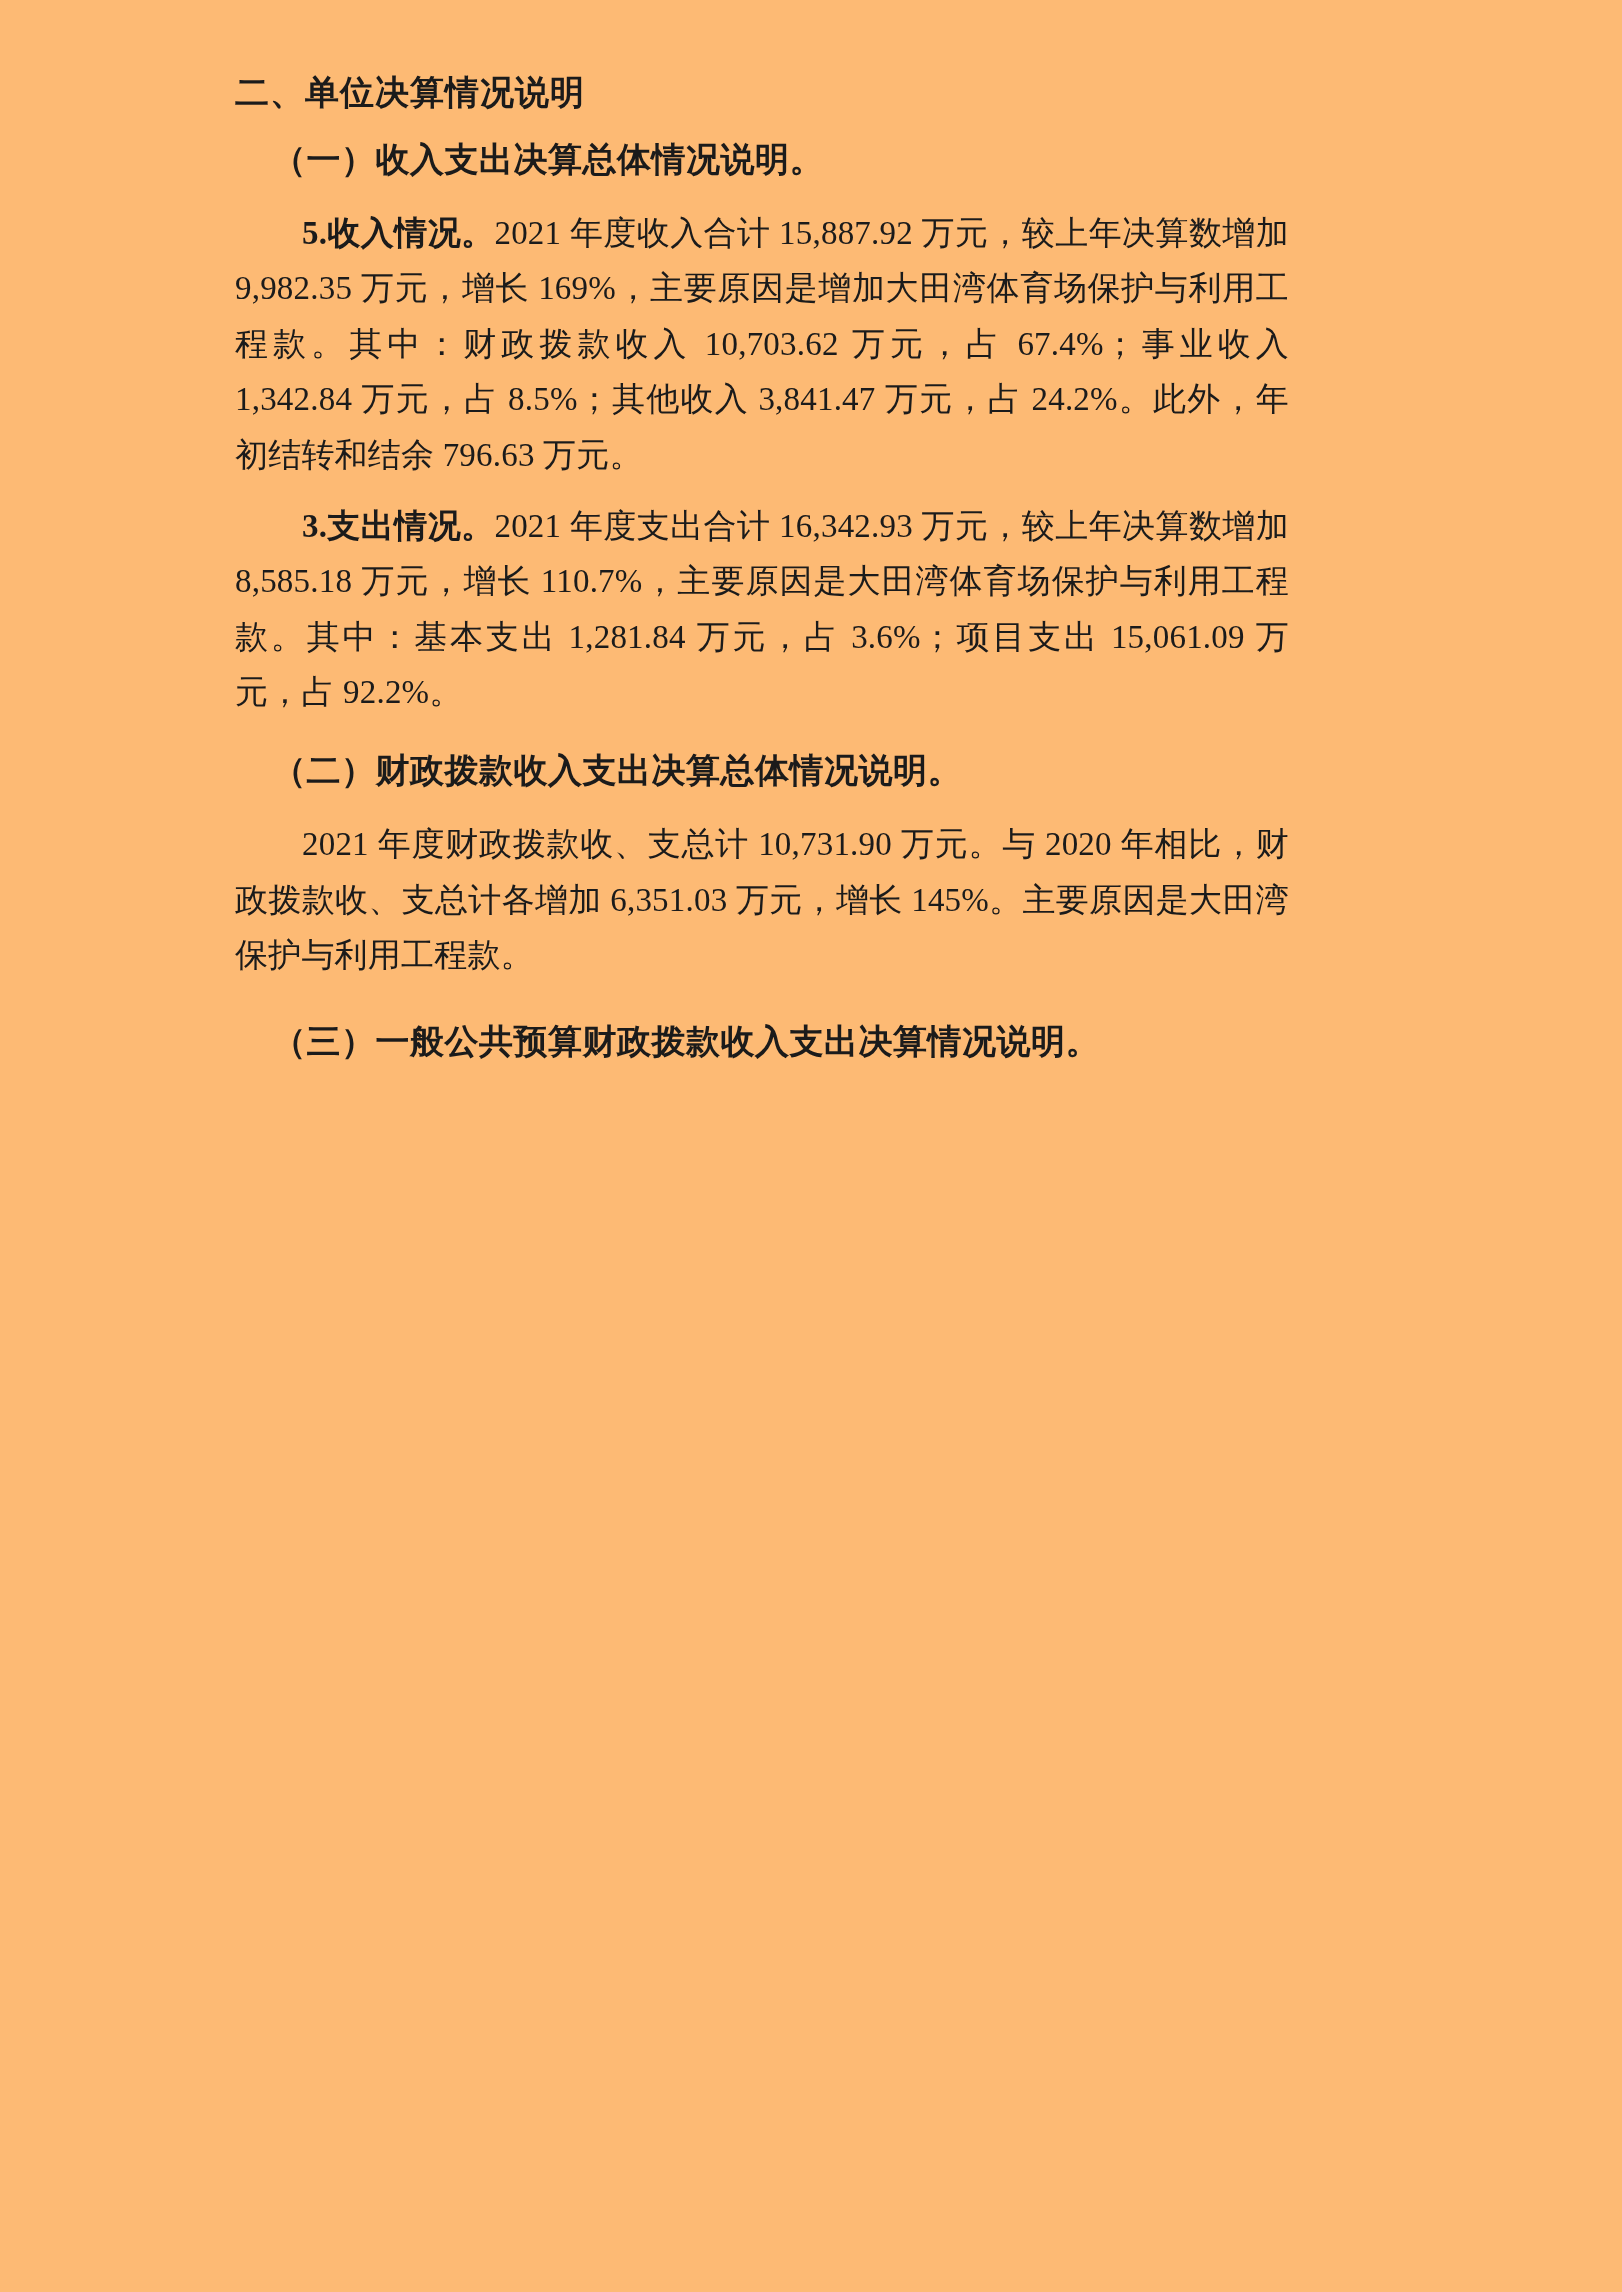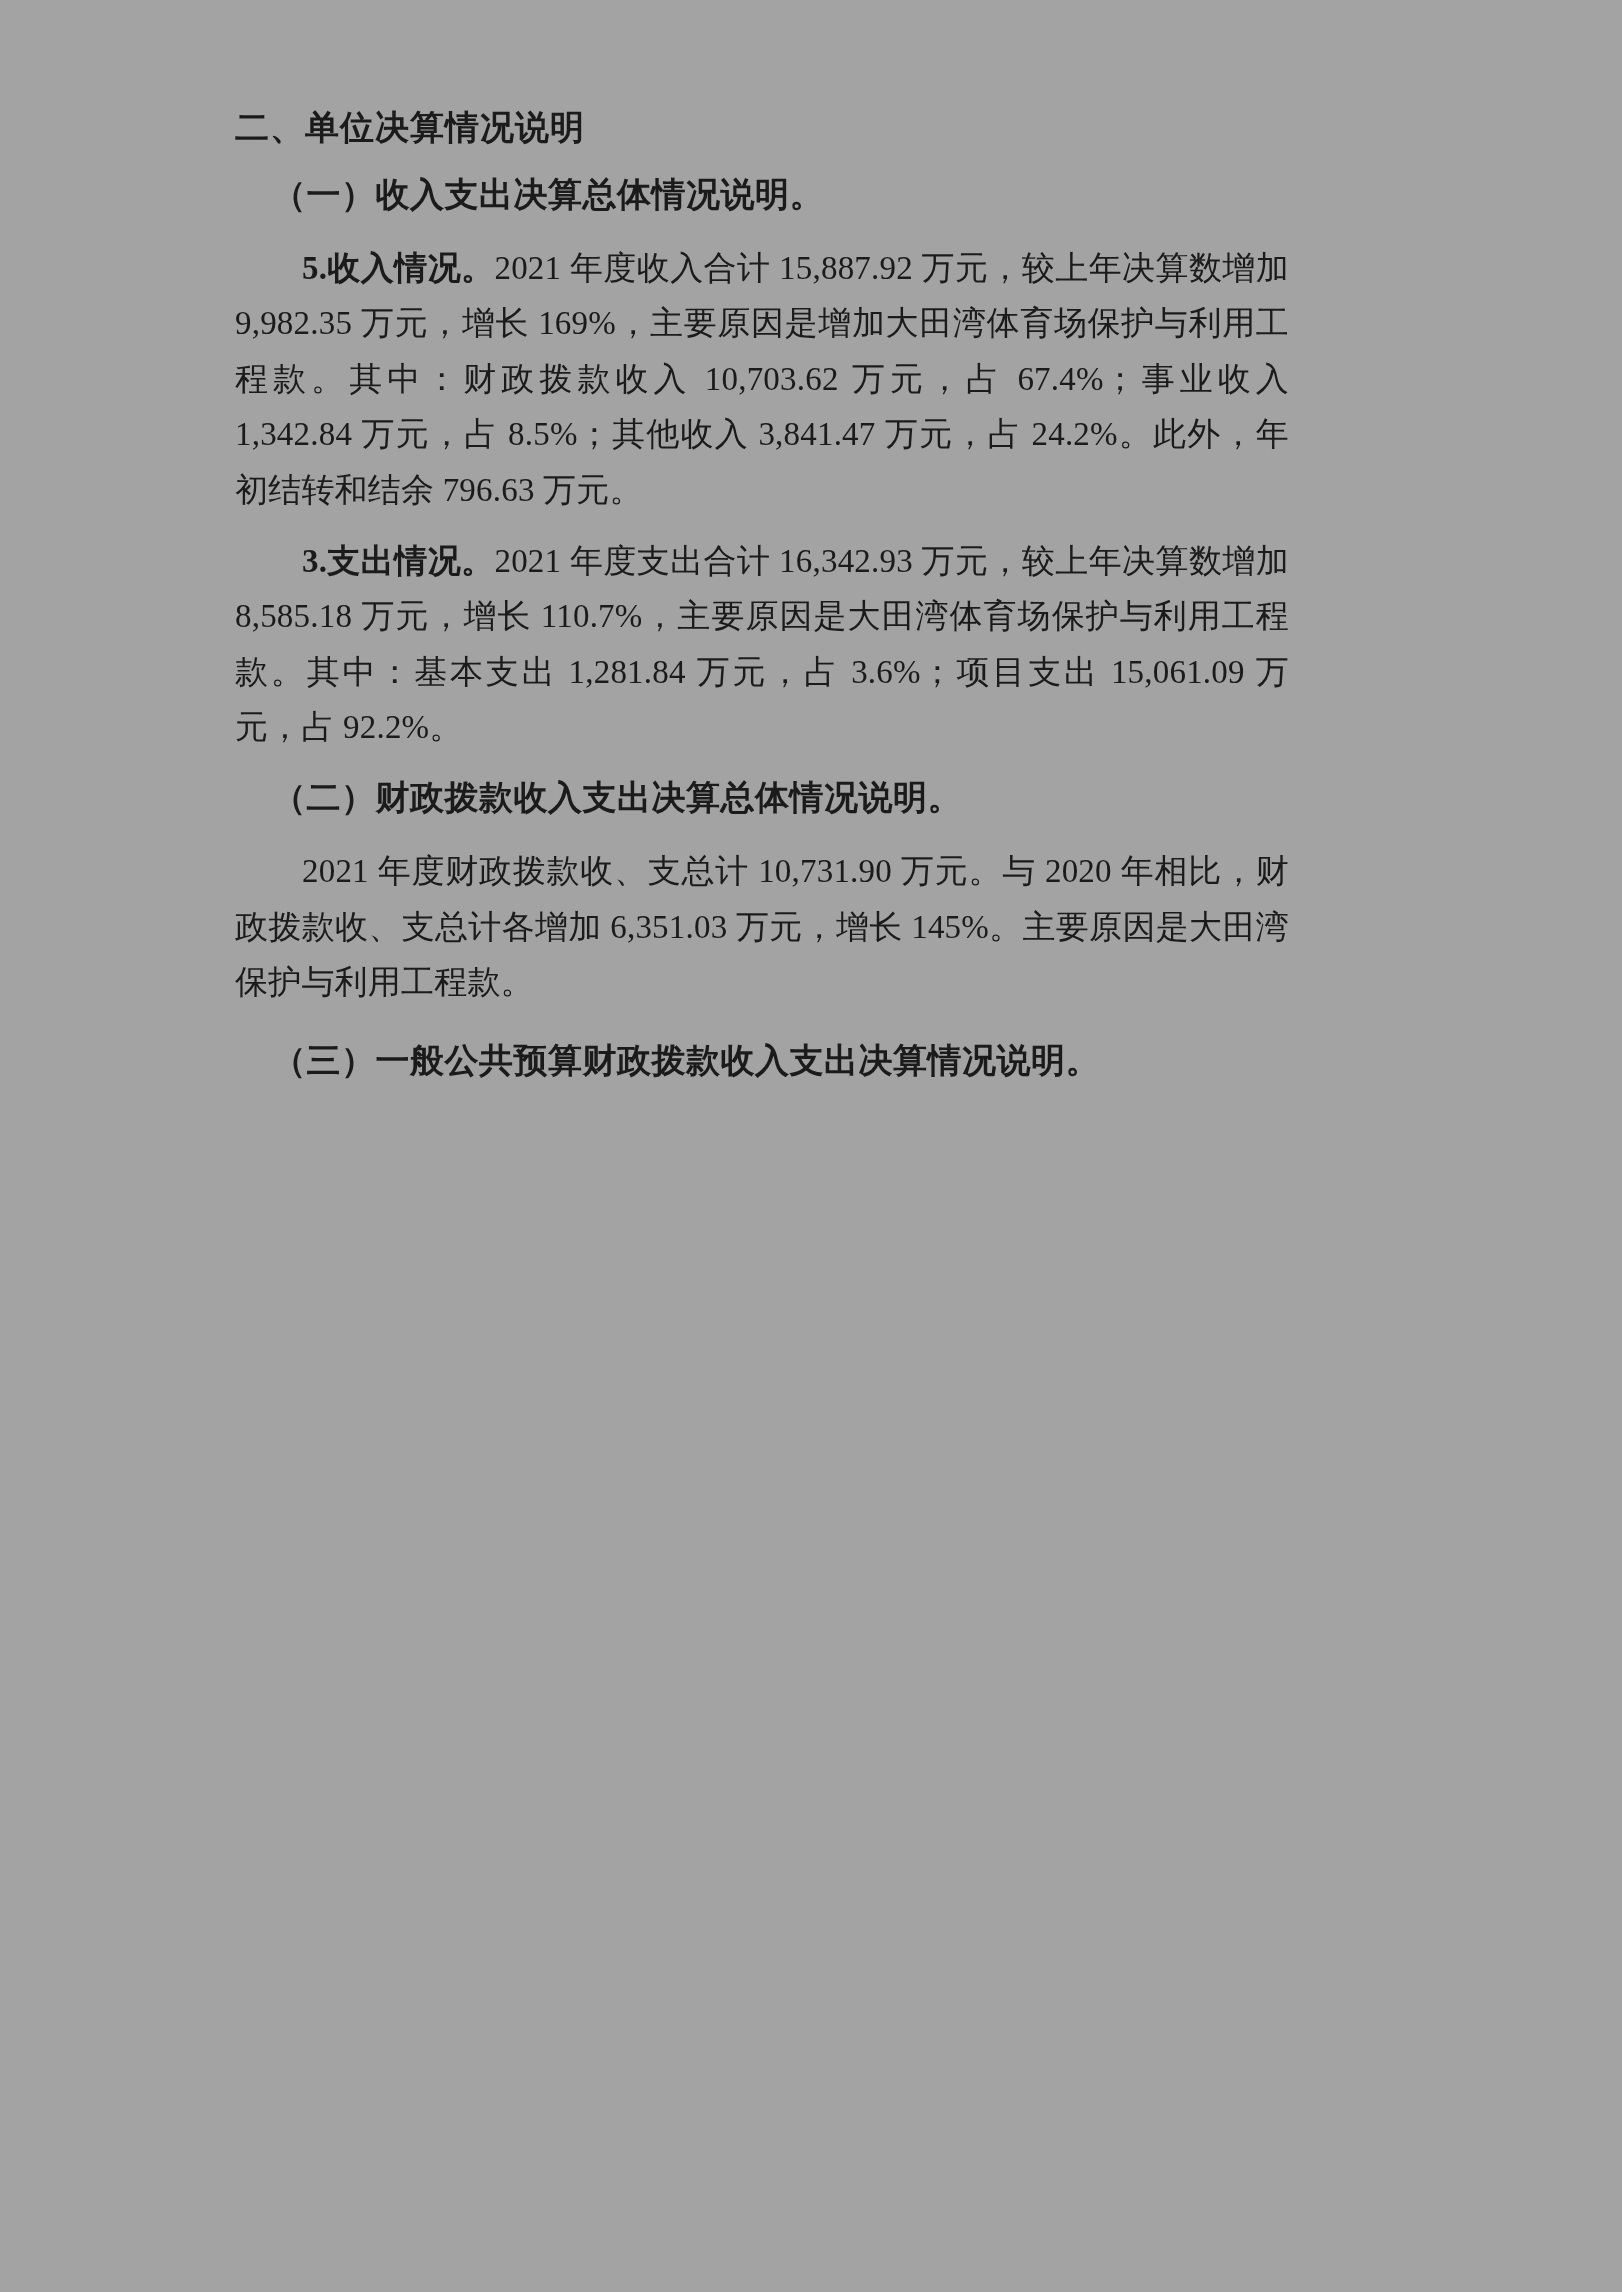--- a/index.html
+++ b/index.html
@@ -12,39 +12,39 @@
     height: 2293px;
     font-family: "Liberation Serif", serif;
     color: #1b1b1b;
     -webkit-font-smoothing: antialiased;
   }
   .page {
     position: relative;
     width: 1622px;
     height: 2293px;
     box-sizing: border-box;
-    padding: 111px 172px 0 235px;
-    background: #a3a3a3;
+    padding: 76px 172px 0 235px;
+    background: #fdba74;
   }
   .doc-body {
     width: 1054px;
   }
   
   .h-level1 {
     font-size: 34px;
     font-weight: bold;
     line-height: 1.0;
     margin: 0 0 33px 0;
     letter-spacing: 1px;
   }
   .h-level2 {
     font-size: 34px;
     font-weight: bold;
     line-height: 1.0;
-    margin: 0 0 29px 0;
+    margin: 8px 0 29px 0;
     text-indent: 37px;
     letter-spacing: 0.5px;
   }
   
   p.para {
     font-size: 33px;
     line-height: 1.68;
     margin: 0 0 15.7px 0;
     text-indent: 67px;
     text-align: justify;

